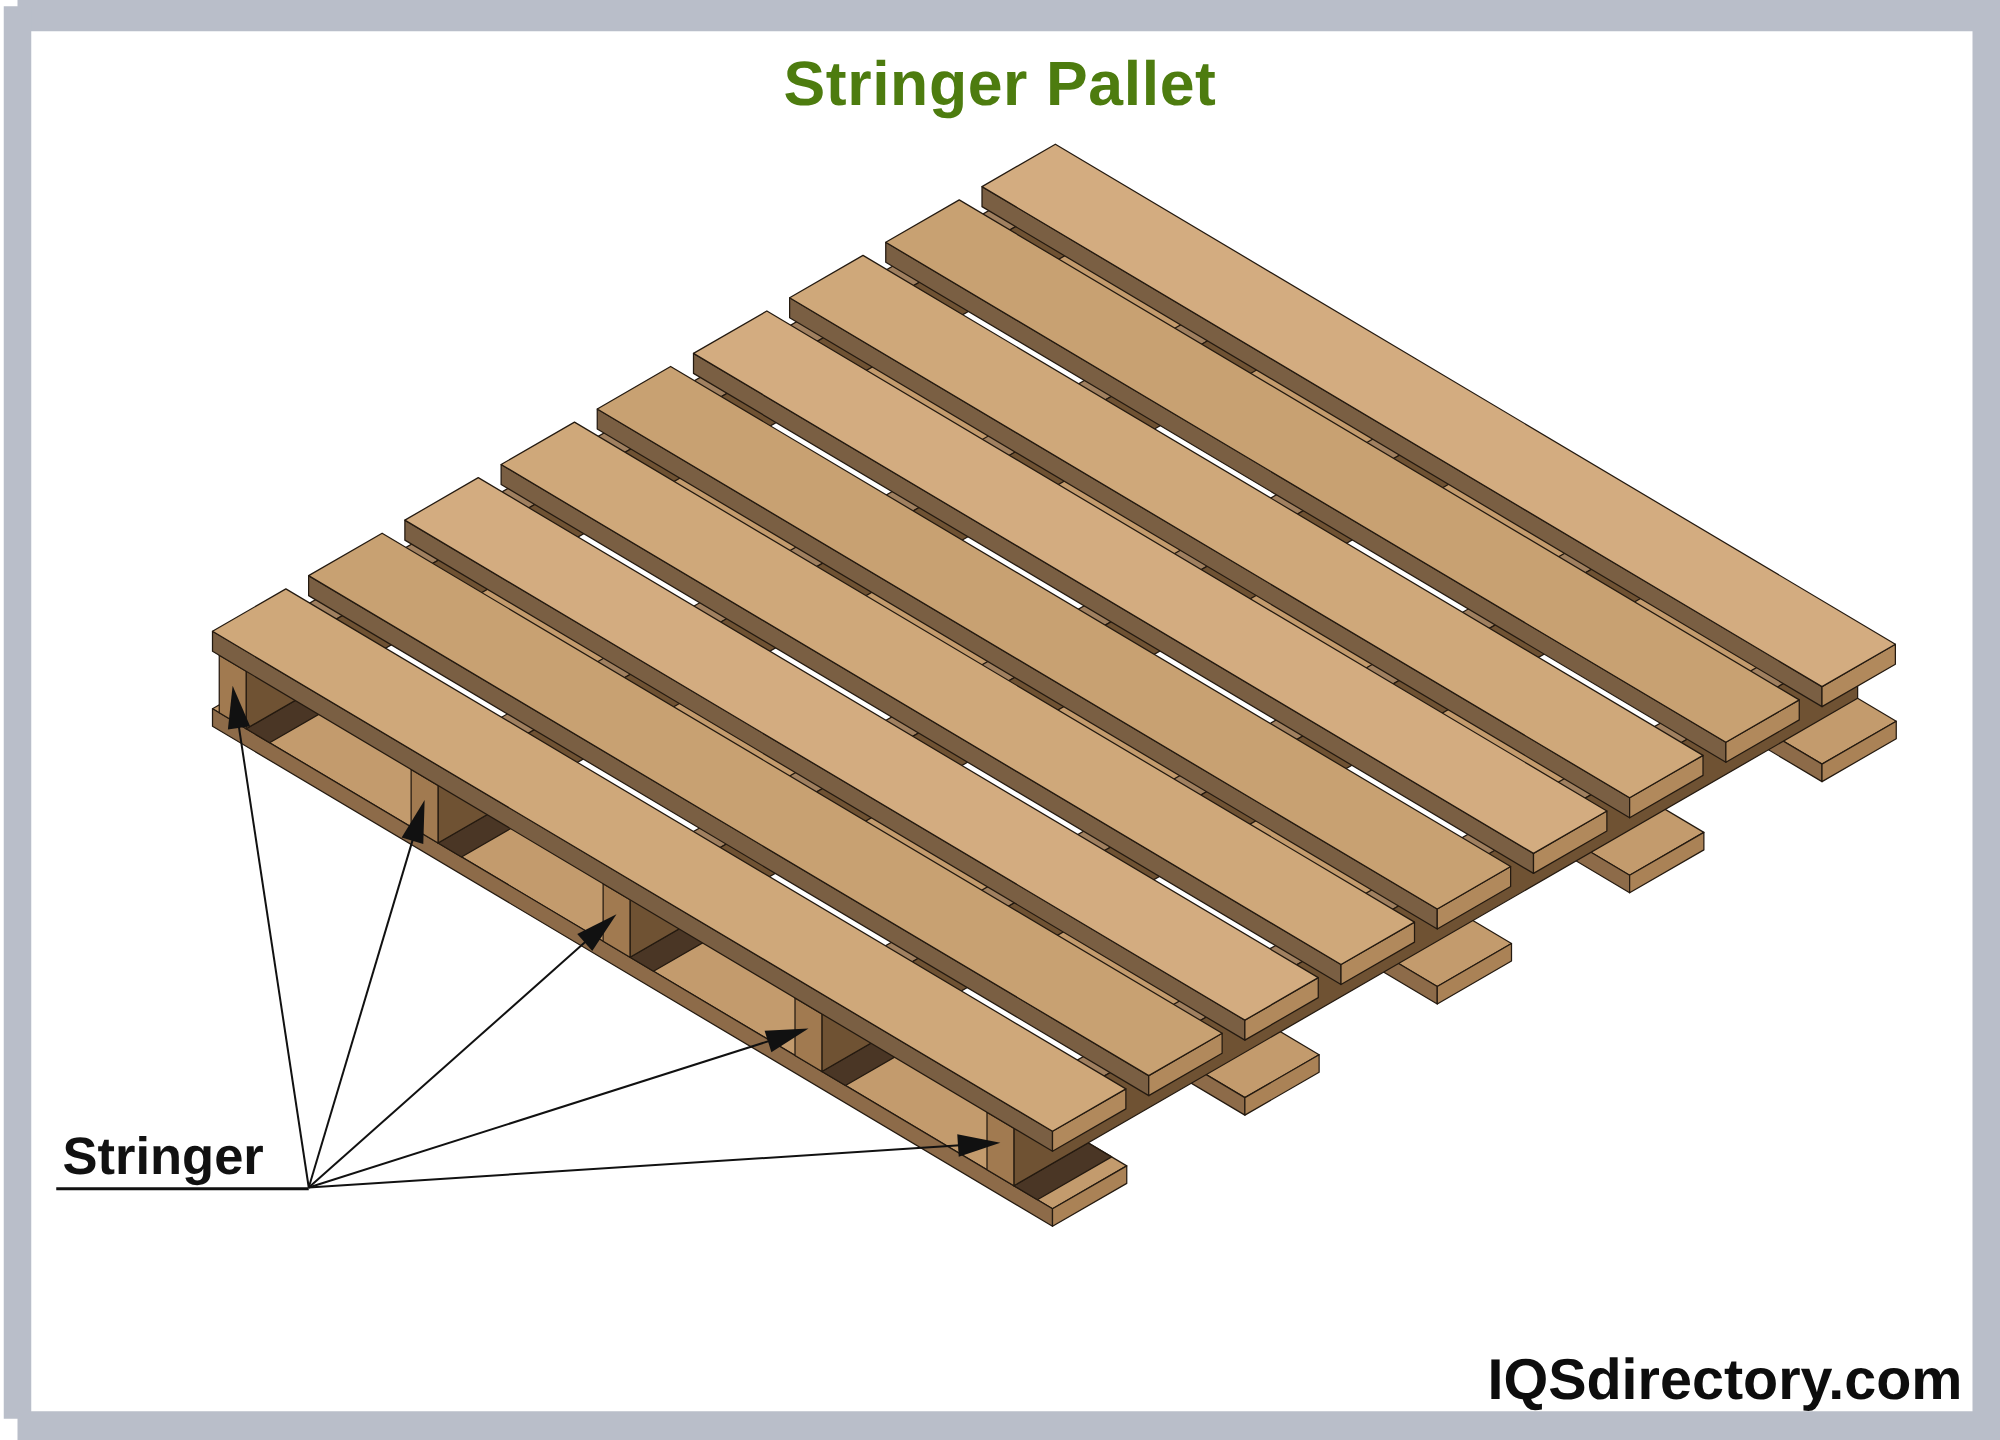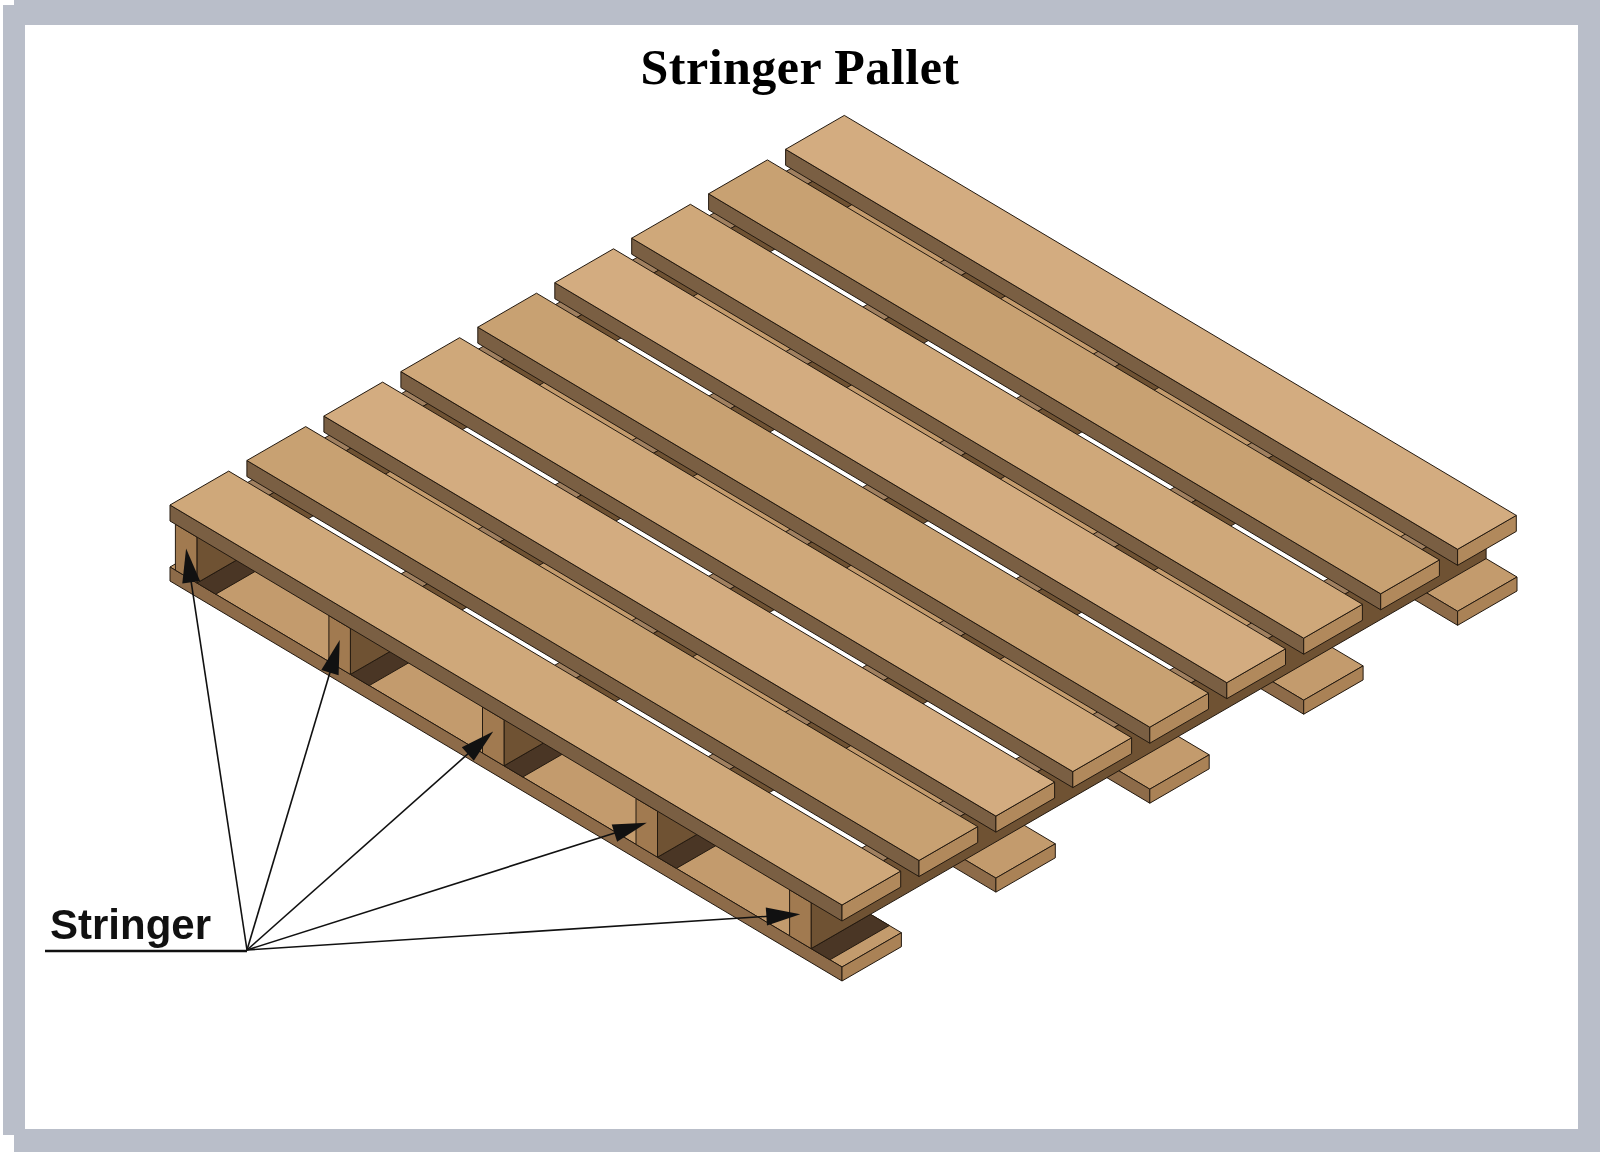--- a/index.html
+++ b/index.html
@@ -1,21 +1,21 @@
 <!DOCTYPE html>
 <html><head>
 <meta charset="utf-8">
 <style>
   html,body{margin:0;padding:0;background:#ffffff;}
   #page{position:relative;width:1600px;height:1152px;background:#ffffff;overflow:hidden;
         font-family:"Liberation Sans", sans-serif;}
   .frame-bar{position:absolute;}
   #scene{position:absolute;left:0;top:0;width:1600px;height:1152px;}
   #title{position:absolute;left:0;right:0;top:38px;text-align:center;
-         font-size:50px;font-weight:bold;color:#000000;letter-spacing:0.5px;font-family:Liberation Serif, serif;}
+         font-size:50px;font-weight:bold;color:#4d7c0f;letter-spacing:0.5px;}
   #stringers-label{position:absolute;left:50px;top:901px;font-size:42px;font-weight:bold;color:#111;}
   #watermark{position:absolute;right:30px;top:1076px;font-size:46px;font-weight:bold;color:#0d0d0d;}
 </style>
 </head>
 <body>
 
 <div id="page">
 
   <svg id="scene" viewBox="0 0 1600 1152" xmlns="http://www.w3.org/2000/svg">
       <g>
@@ -103,18 +103,19 @@
         <polygon points="493.2,731.4 473.8,760.7 461.8,747.2" fill="#111111"></polygon>
         <line x1="247" y1="950" x2="630.584214909021" y2="827.9543149890254" stroke="#111111" stroke-width="1.6"></line>
         <polygon points="646.8,822.8 617.1,841.7 611.7,824.5" fill="#111111"></polygon>
         <line x1="247" y1="950" x2="783.3714687842294" y2="915.2975794409267" stroke="#111111" stroke-width="1.6"></line>
         <polygon points="800.3,914.2 767.0,925.4 765.8,907.4" fill="#111111"></polygon>
       </g>
     </svg>
 
   <div id="title">Stringer Pallet</div>
   <div id="stringers-label">Stringer</div>
+  <div id="watermark">IQSdirectory.com</div>
 
   <div class="frame-bar" id="frame-top" style="left: 14px; top: 0px; right: 0px; height: 25px; background: rgb(185, 190, 201);"></div>
   <div class="frame-bar" id="frame-left" style="left: 3px; top: 5px; width: 22px; height: 1130px; background: rgb(185, 190, 201);"></div>
   <div class="frame-bar" id="frame-right" style="right: 0px; top: 0px; width: 22px; height: 1133px; background: rgb(185, 190, 201);"></div>
   <div class="frame-bar" id="frame-bottom" style="left: 14px; bottom: 0px; right: 0px; height: 23px; background: rgb(185, 190, 201);"></div>
 </div>
 
 </body></html>

